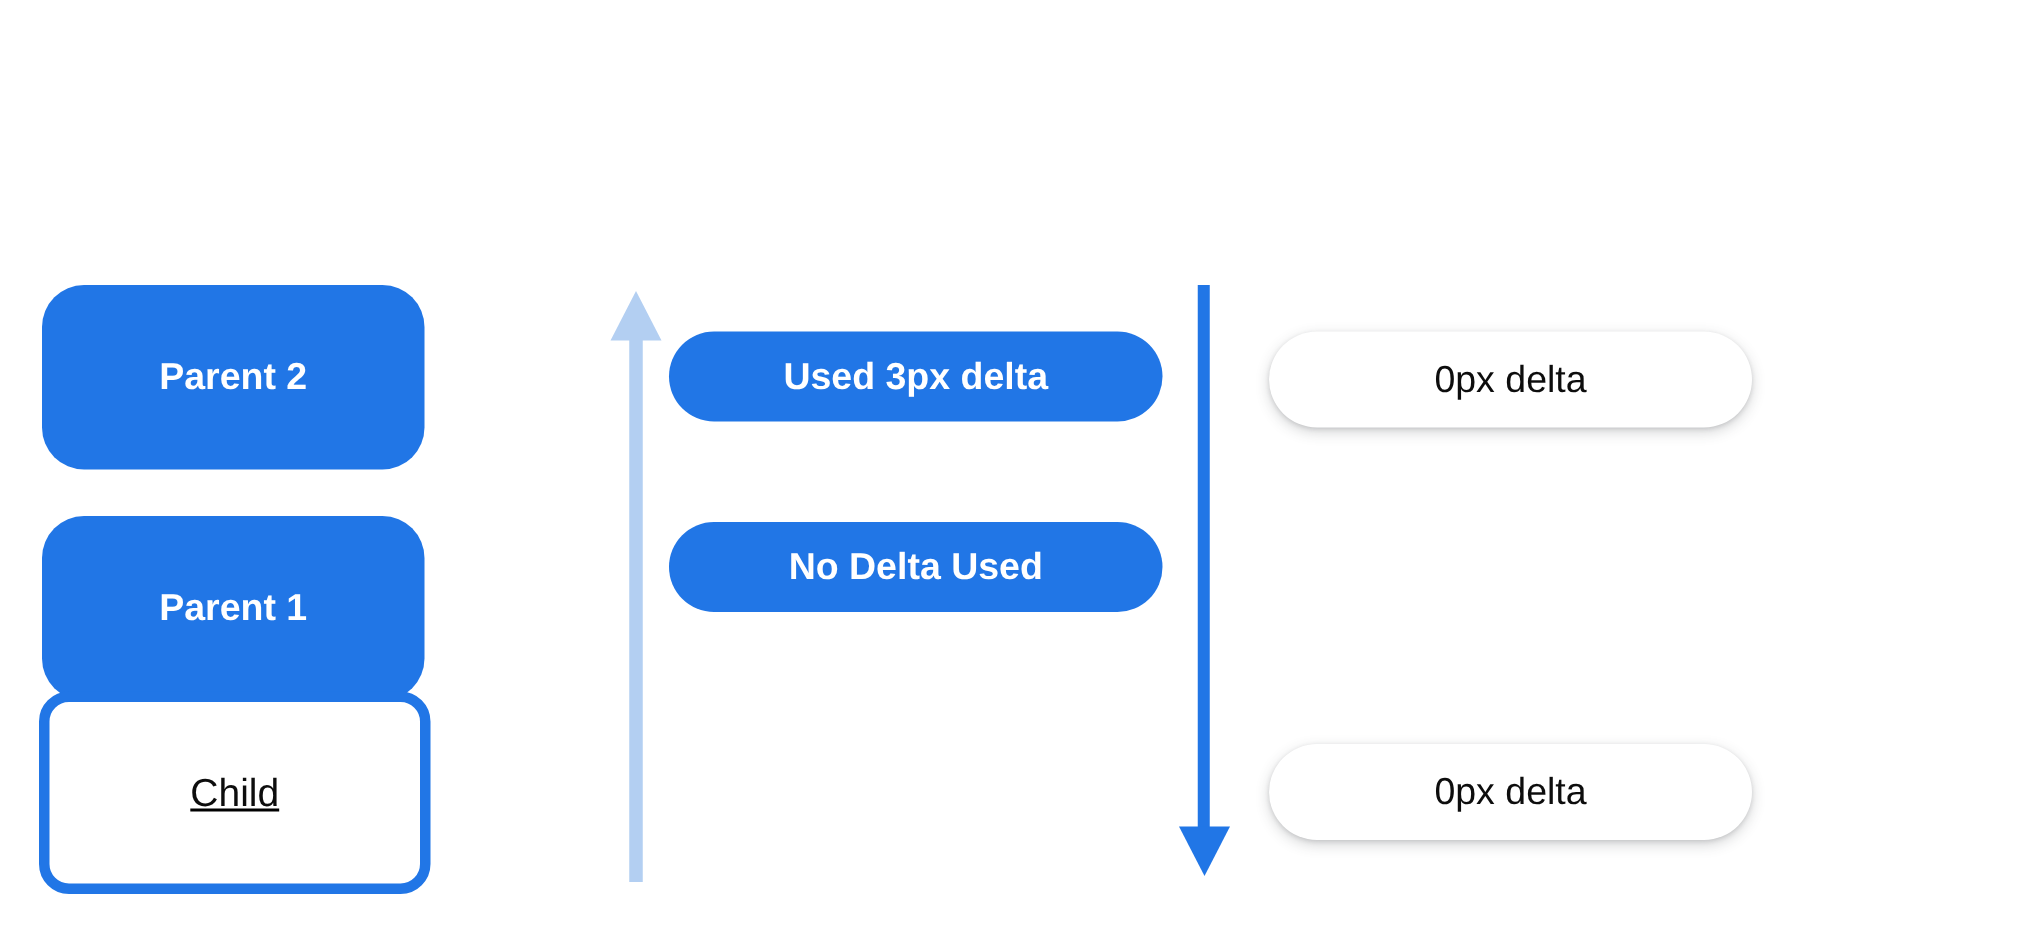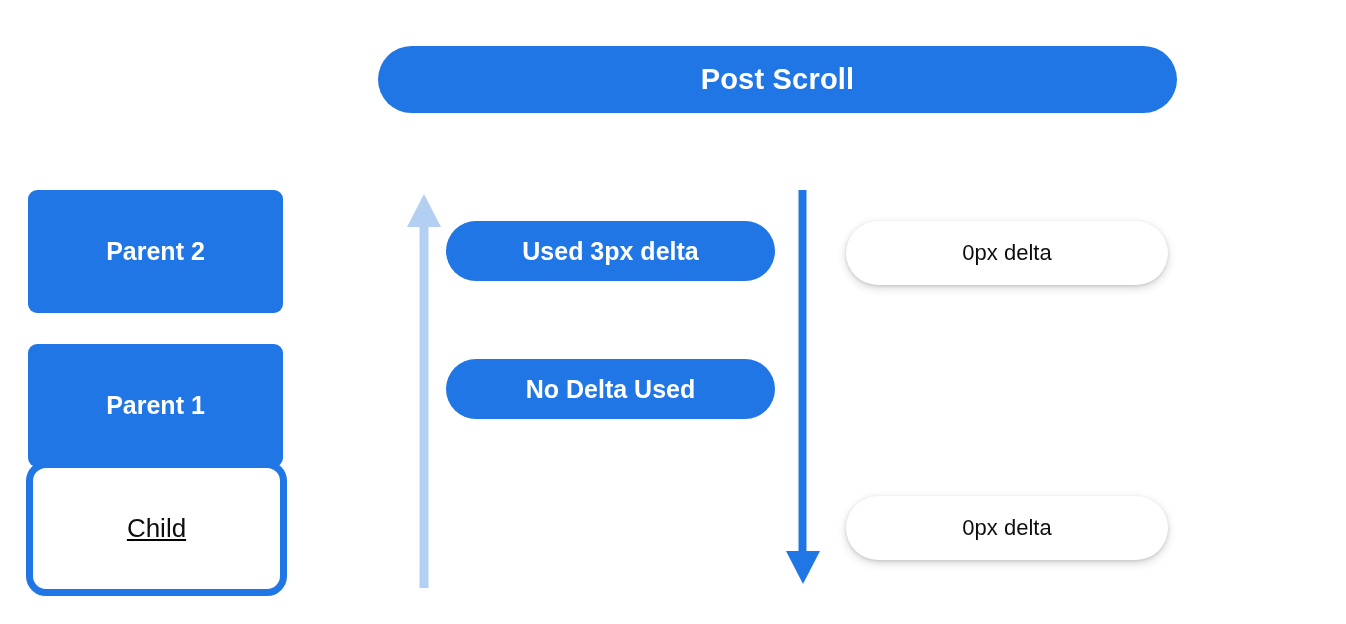--- a/index.html
+++ b/index.html
@@ -46,21 +46,21 @@
     position: absolute;
     left: 28px;
     width: 255px;
     display: flex;
     align-items: center;
     justify-content: center;
     box-sizing: border-box;
   }
   .node-box.filled {
     background: #2176e6;
-    border-radius: 9px;
+    border-radius: 28px;
   }
   .node-box.filled .label {
     color: #ffffff;
     font-size: 25px;
     font-weight: bold;
   }
   .node-box.outlined {
     background: #ffffff;
     border: 7px solid #2176e6;
     border-radius: 20px;
@@ -93,52 +93,49 @@
     display: flex;
     align-items: center;
     justify-content: center;
   }
   .pill-blue .label {
     color: #ffffff;
     font-size: 25px;
     font-weight: bold;
   }
   #pill-used-delta { top: 221px; }
-  #pill-no-delta   { top: 359px; }
+  #pill-no-delta   { top: 348px; }
 
   
   .pill-white {
     position: absolute;
     left: 846px;
     width: 322px;
     height: 64px;
     background: #ffffff;
     border-radius: 32px;
     box-shadow: 0 3px 9px rgba(60, 64, 67, 0.22),
                 0 1px 3px rgba(60, 64, 67, 0.16);
     display: flex;
     align-items: center;
     justify-content: center;
   }
   .pill-white .label {
     color: #0d0d0d;
-    font-size: 22px;
+    font-size: 25px;
     font-weight: normal;
   }
   #pill-zero-delta-top    { top: 221px; }
   #pill-zero-delta-bottom { top: 496px; }
 </style>
 </head>
 <body>
 
 <div class="stage">
 
-  <div class="title-pill">
-    <span class="label">Post Scroll</span>
-  </div>
 
   <div class="node-box filled" id="node-parent2">
     <span class="label">Parent 2</span>
   </div>
 
   <div class="node-box filled" id="node-parent1">
     <span class="label">Parent 1</span>
   </div>
 
   <div class="node-box outlined" id="node-child">

